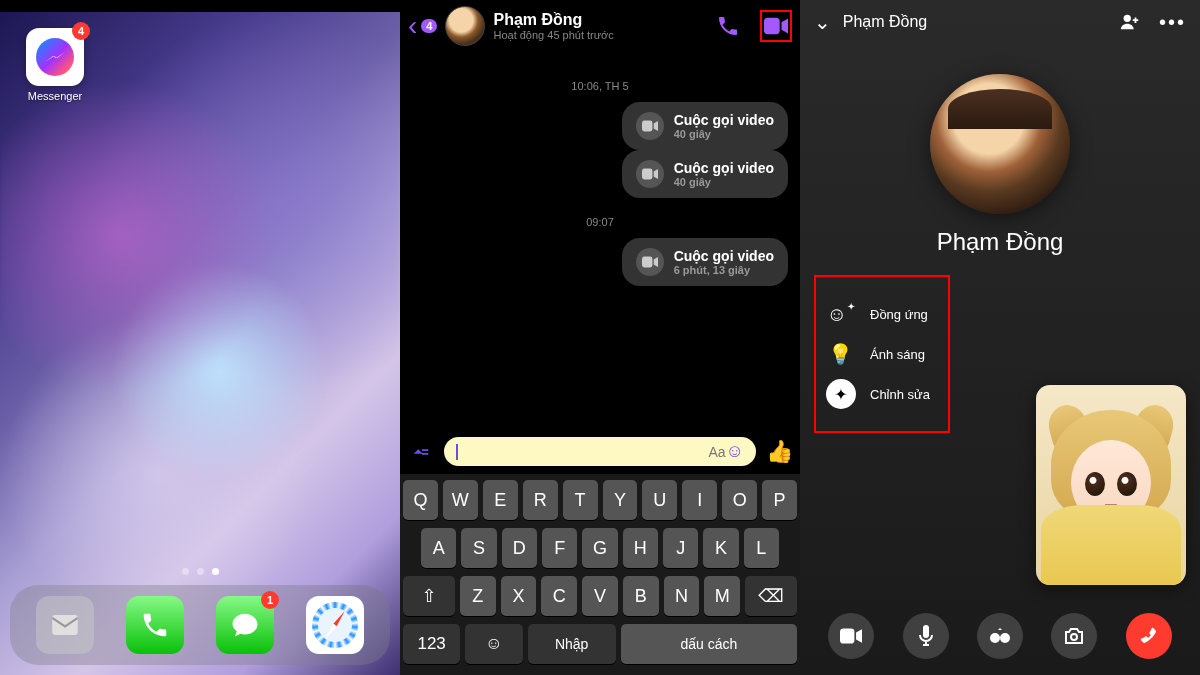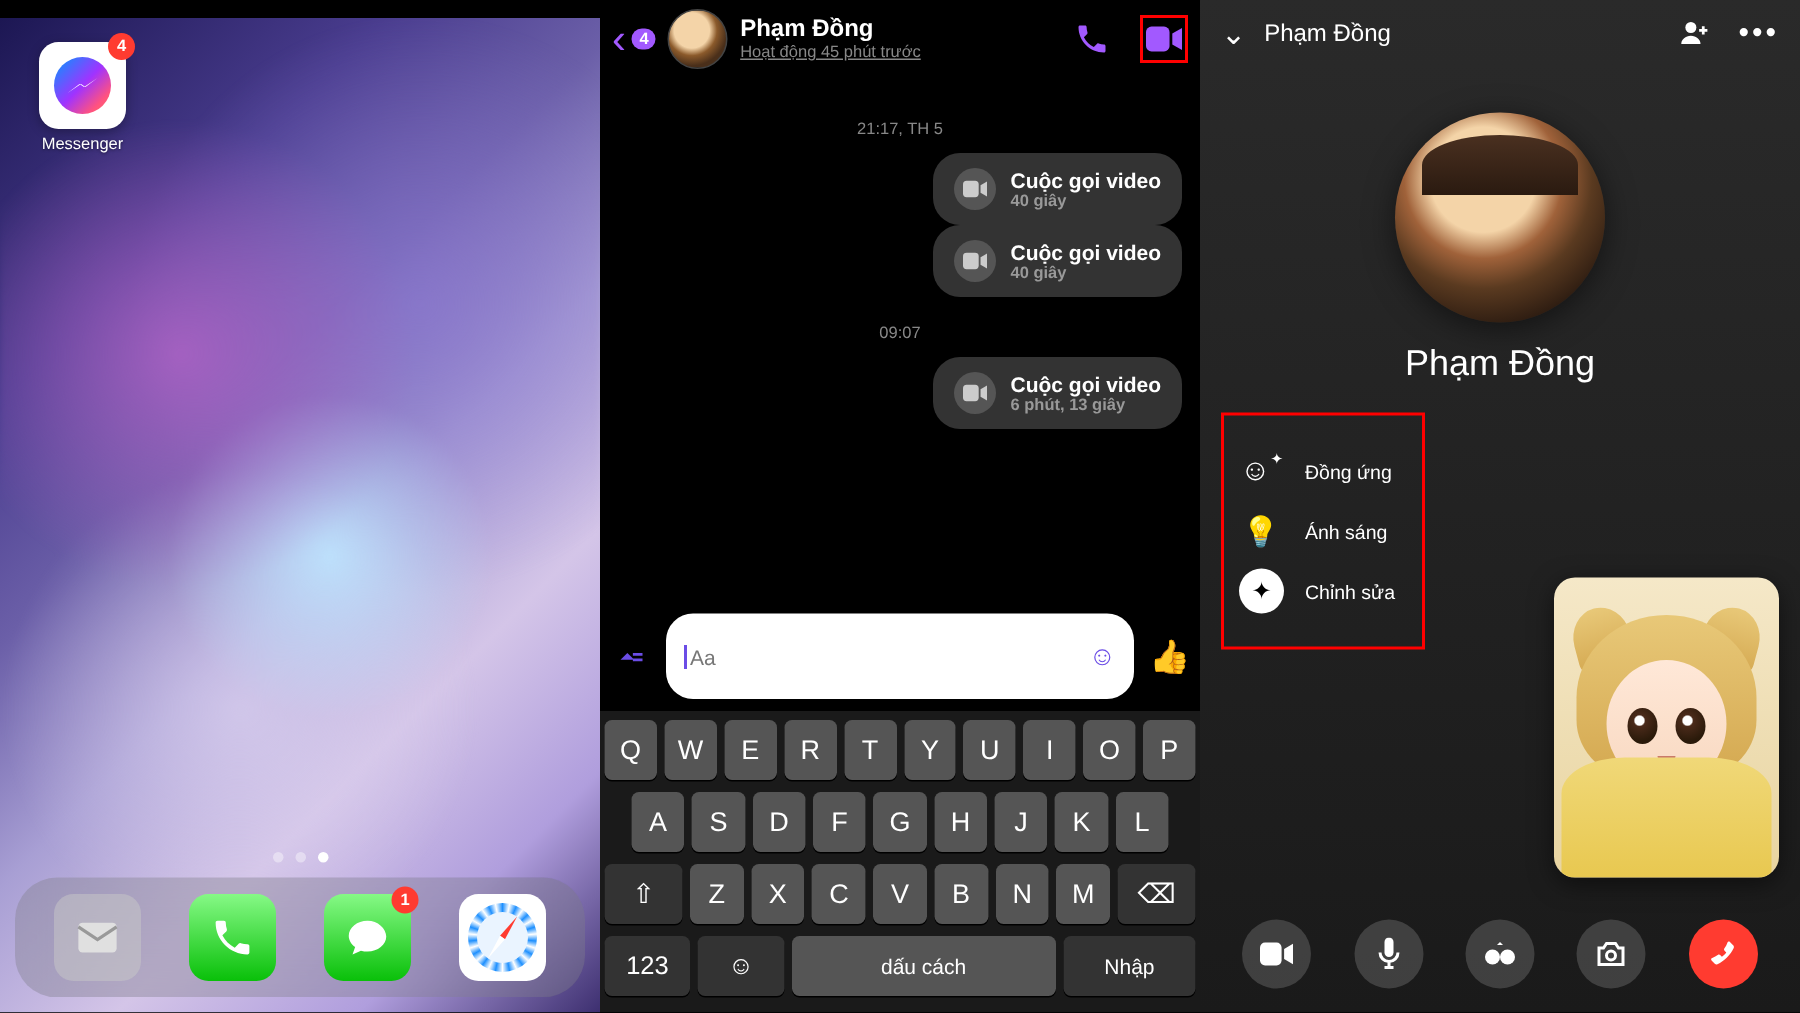--- a/index.html
+++ b/index.html
@@ -36,33 +36,33 @@
   .needle::before{content:"";position:absolute;left:0;top:0;border-left:2px solid transparent;border-right:2px solid transparent;border-bottom:17px solid #ff3b30;}
   .needle::after{content:"";position:absolute;left:0;bottom:0;border-left:2px solid transparent;border-right:2px solid transparent;border-top:17px solid #fff;}
 
   
   .p2 { width: 400px; background: #000; display:flex; flex-direction:column; }
   .chat-header{ display:flex; align-items:center; gap:8px; padding:6px 8px; }
   .back-chev{ color:#a259ff; font-size:28px; font-weight:300; }
   .back-badge{ background:#a259ff; color:#fff; font-size:11px; border-radius:8px; padding:1px 5px; margin-left:-4px; font-weight:600;}
   .avatar-sm{ width:40px; height:40px; border-radius:50%; background: radial-gradient(circle at 40% 35%, #f4d4a8 0%, #f4d4a8 35%, #8b5a2b 50%, #4a2f1a 70%); border:1px solid #444; flex-shrink:0;}
   .chat-name{ color:#fff; font-size:16px; font-weight:600; }
-  .chat-status{ color:#888; font-size:11px;text-decoration:underline; }
+  .chat-status{ color:#888; font-size:11px; }
   .header-actions{ margin-left:auto; display:flex; gap:16px; align-items:center;}
   .icon-btn{ color:#a259ff; display:flex; align-items:center; justify-content:center; width:32px; height:32px;}
   .red-highlight{ border:2px solid #ff0000; padding:2px; }
   .chat-body{ flex:1; padding: 10px 12px; overflow:hidden; }
   .time-stamp{ color:#888; font-size:11px; text-align:center; margin: 18px 0 10px; }
   .call-bubble{ background:#333; border-radius:18px; padding:10px 14px; display:flex; align-items:center; gap:10px; margin-left:auto; width: fit-content; max-width:220px;}
   .call-bubble .cicon{ width:28px; height:28px; border-radius:50%; background:#555; display:flex;align-items:center;justify-content:center;color:#ccc;}
   .call-title{ color:#fff; font-size:14px; font-weight:700;}
   .call-sub{ color:#999; font-size:11px;font-weight:bold;}
   .compose{ display:flex; align-items:center; gap:10px; padding:8px 10px;}
   .compose .c-icon{ color:#6b4de6; width:24px;}
-  .input-pill{ flex:1; background:#ffffff; border-radius:18px; padding:18px 12px; display:flex; align-items:center; text-align:left;}
+  .input-pill{ flex:1; background:#fef9c3; border-radius:18px; padding:4px 12px; display:flex; align-items:center; text-align:right;}
   .input-pill .ph{ color:#777; font-size:14px; flex:1;}
   .cursor-bar{display:inline-block;width:2px;height:16px;background:#6b4de6;margin-right:2px;}
   
   .kbd{ background:#1a1a1a; padding:6px 3px 3px; }
   .krow{ display:flex; gap:5px; margin-bottom:8px; justify-content:center; }
   .key{ background:#555; color:#fff; border-radius:5px; height:40px; flex:1; display:flex; align-items:center; justify-content:center; font-size:18px; box-shadow:0 1px 0 #000;}
   .key.dark{ background:#333; }
   .key.space{ flex:4; font-size:14px;}
   .key.fn{ flex:1.3; font-size:17px;}
 
@@ -159,21 +159,21 @@
       <div class="icon-btn red-highlight">
         <svg width="26" height="18" viewBox="0 0 26 18" fill="#a259ff">
             <rect x="0" y="0" width="17" height="18" rx="4"></rect>
             <path d="M19 5l7-4v16l-7-4z"></path>
           </svg>
       </div>
     </div>
   </div>
 
   <div class="chat-body">
-    <div class="time-stamp">21:17, TH 5</div>
+    <div class="time-stamp">10:06, TH 5</div>
     <div class="call-bubble">
       <div class="cicon">
           <svg width="16" height="12" viewBox="0 0 26 18" fill="#ccc">
             <rect x="0" y="0" width="17" height="18" rx="4"></rect>
             <path d="M19 5l7-4v16l-7-4z"></path>
           </svg>
         </div>
       <div>
         <div class="call-title">Cuộc gọi video</div>
         <div class="call-sub">40 giây</div>
@@ -253,22 +253,22 @@
           <div class="key">V</div>
           <div class="key">B</div>
           <div class="key">N</div>
           <div class="key">M</div>
         </div>
       <div class="key dark" style="flex:1.3">⌫</div>
     </div>
     <div class="krow">
       <div class="key dark fn">123</div>
       <div class="key dark fn">☺</div>
+      <div class="key dark" style="flex:2;font-size:14px;">Nhập</div>
       <div class="key space">dấu cách</div>
-      <div class="key dark" style="flex:2;font-size:14px;">Nhập</div>
     </div>
   </div>
 </div>
 
 <div class="panel p3">
   <div class="call-top">
     <span class="chev">⌄</span>
     <span class="name">Phạm Đồng</span>
     <div class="right">
       <span>

